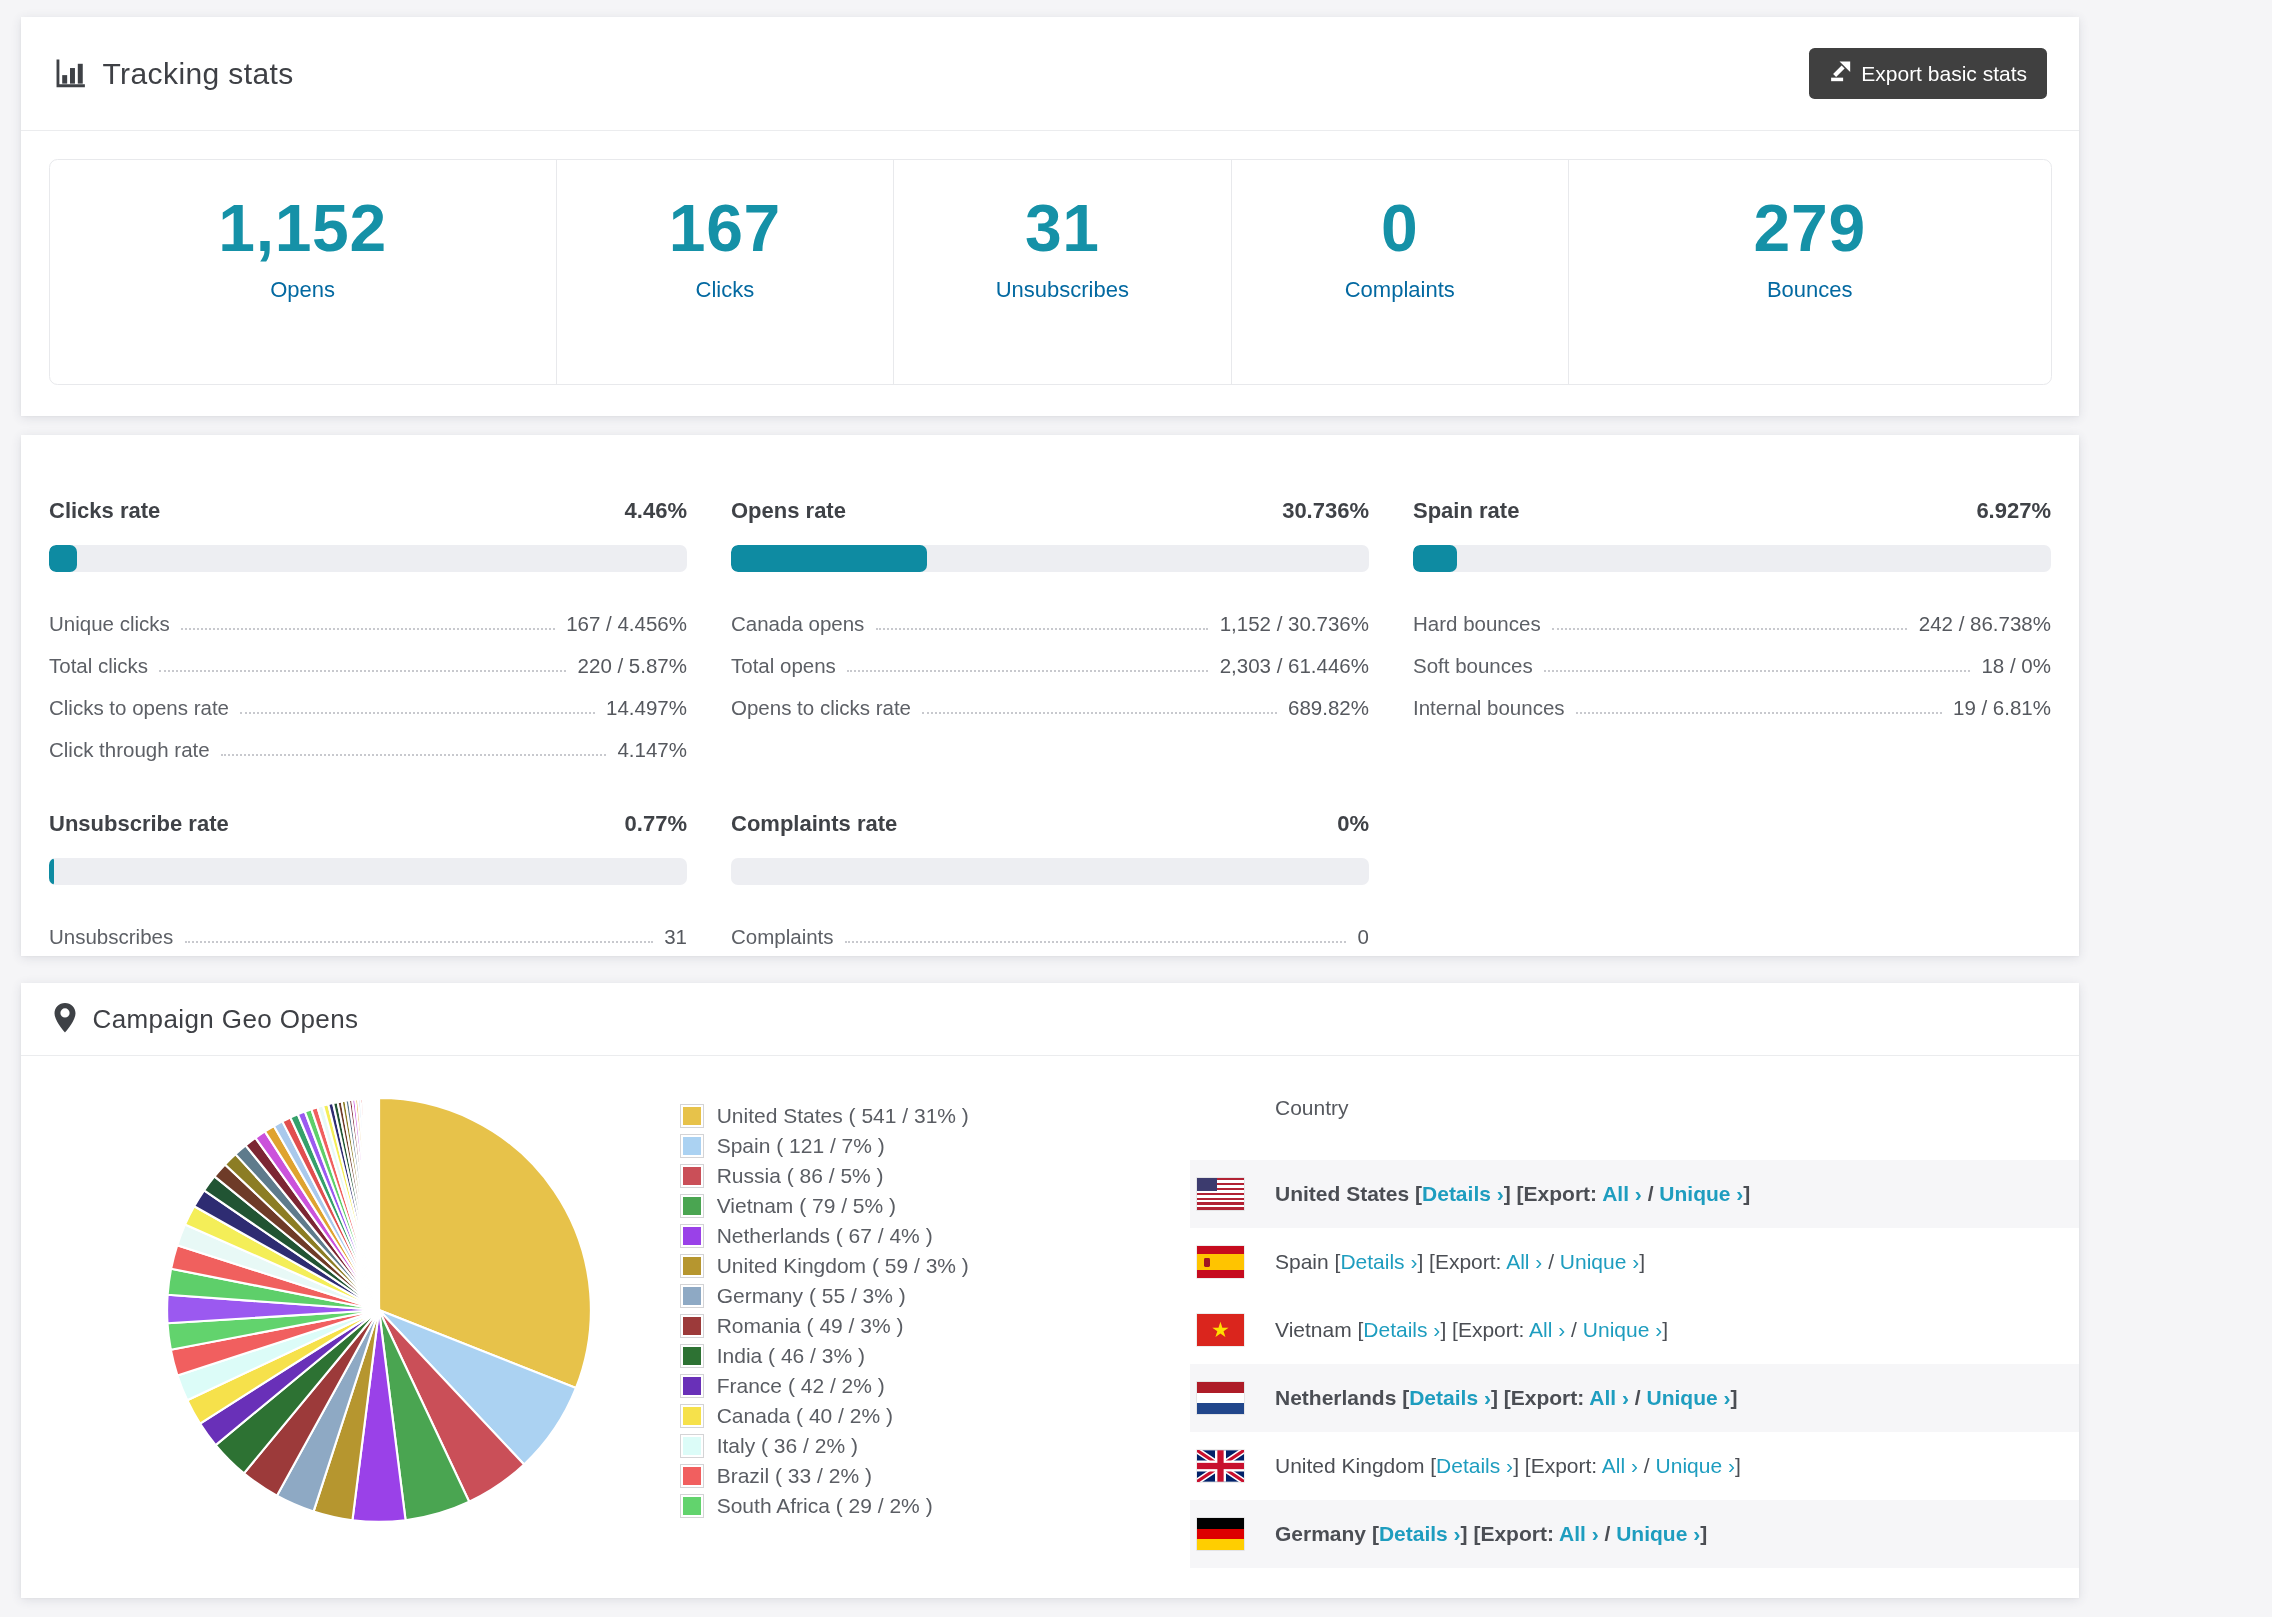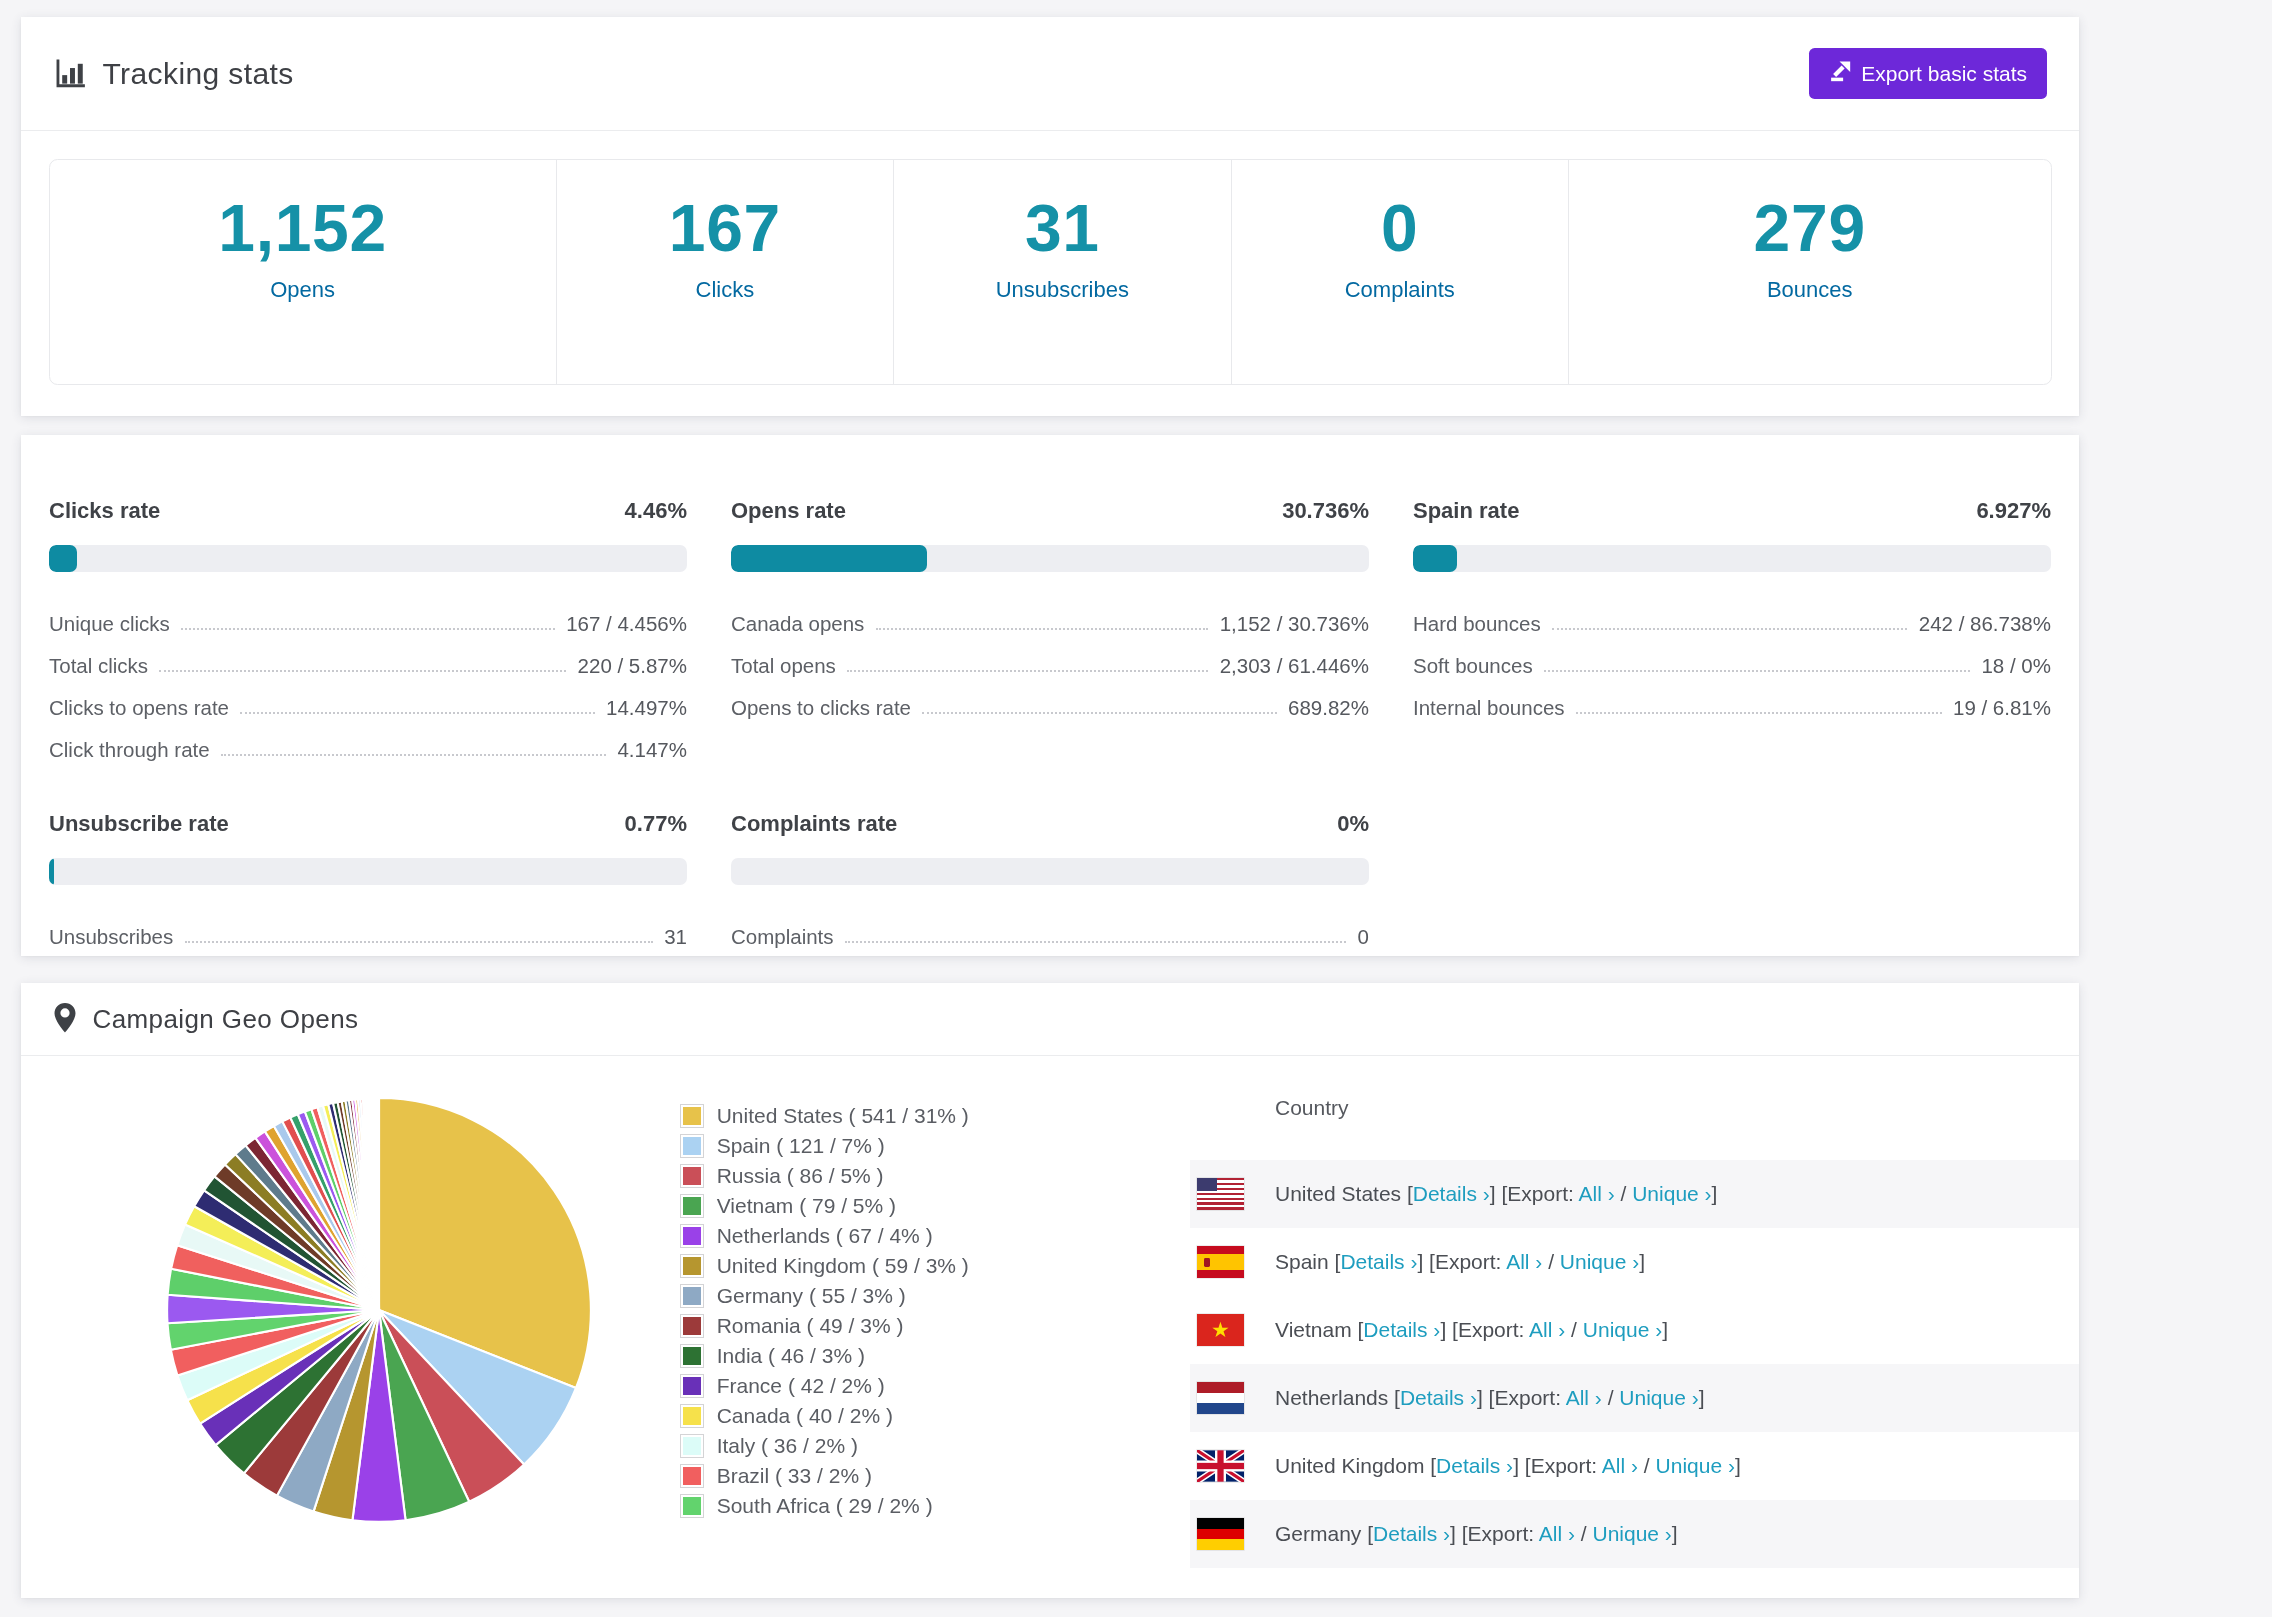--- a/index.html
+++ b/index.html
@@ -11,21 +11,21 @@
   #card-rates    { top:435px; height:521px; }
   #card-geo      { top:983px; height:615px; overflow:hidden; }
 
   .card-header { display:flex; align-items:center; padding:0 32px; border-bottom:1.4px solid #ebecee; }
   #card-tracking .card-header { height:114px; }
   #card-geo .card-header { height:73px; }
   .card-title { font-size:30px; color:#3e4045; margin-left:15.5px; letter-spacing:0.4px; }
   #card-geo .card-title { font-size:26px; }
   .spacer { flex:1; }
 
-  .btn-export { display:flex; align-items:center; gap:10px; background:#6d28d9; color:#fff;
+  .btn-export { display:flex; align-items:center; gap:10px; background:#404040; color:#fff;
                 border:none; border-radius:5.6px; padding:11.3px 20px; font-size:21px;
                 font-family:inherit; cursor:pointer; }
 
   
   .stats-box { margin:28px 27.5px 0; height:226px; border:1.4px solid #e8e9ec; border-radius:8.5px;
                display:grid; grid-template-columns:1.5fr 1fr 1fr 1fr 1.43fr; }
   .stat-cell { display:flex; flex-direction:column; align-items:center; padding-top:30px; }
   .stat-cell + .stat-cell { border-left:1.4px solid #e8e9ec; }
   .stat-value { font-size:66px; font-weight:700; color:#1591a7; letter-spacing:0.7px; }
   .stat-label { font-size:22px; color:#0369a1; margin-top:11.3px; }
@@ -54,21 +54,21 @@
             display:inline-flex; align-items:center; justify-content:center; margin-right:12.7px; flex:0 0 auto; }
   .swatch i { display:block; width:18.4px; height:18.4px; }
   .legend-text { font-size:21px; color:#5a5d63; white-space:nowrap; }
 
   .geo-table { position:absolute; left:1169px; top:0; width:1072px; }
   .t-head { height:104px; position:relative; display:flex; align-items:center; }
   .t-head span { font-size:21px; color:#55585e; }
   .th-country { margin-left:85px; }
   .th-total { position:absolute; left:924px; }
   .t-row { height:68px; position:relative; display:flex; align-items:center; padding-left:7px; font-size:21px; color:#4b4e54; }
-  .t-row.alt { background:#f6f6f8; }
+  .t-row.alt { background:#f6f6f8;font-weight:bold; }
   .flag { width:47px; height:32px; position:relative; overflow:hidden; flex:0 0 auto;
           box-shadow:0 0 0 0.7px rgba(0,0,0,.10); margin-right:31px; }
   .t-cell-country { white-space:nowrap; }
   .t-total { position:absolute; left:924px; color:#4b4e54;text-align:center; }
   a.lnk { color:#1e9dbf; text-decoration:none; cursor:pointer; }
   .dark { color:#4b4e54; }
 </style>
 </head>
 <body>
 

